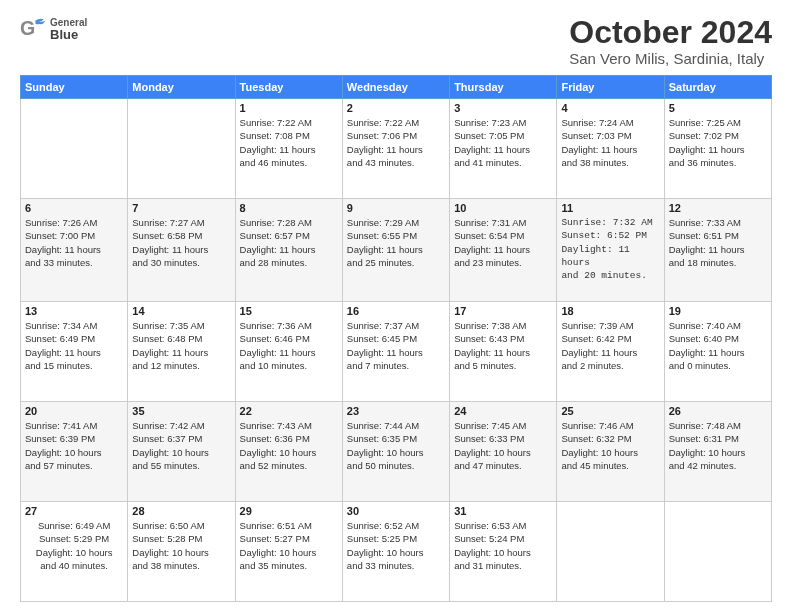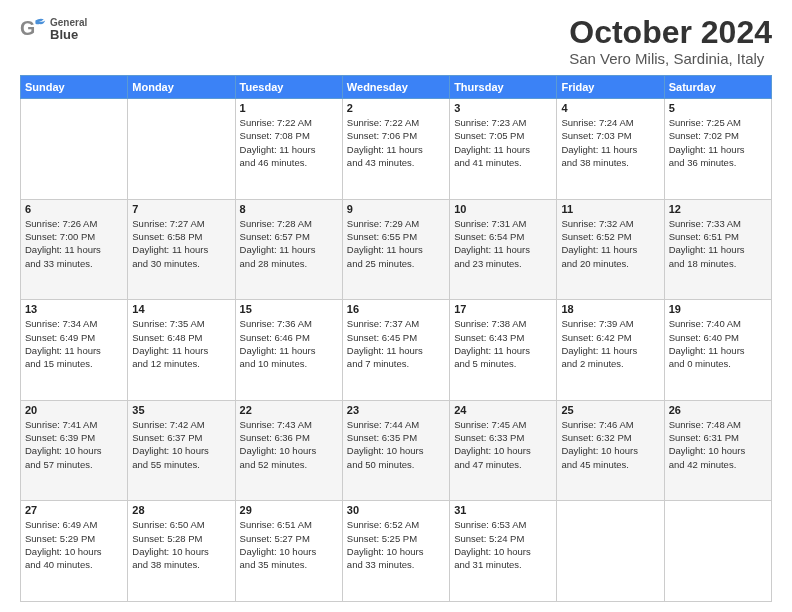--- a/index.html
+++ b/index.html
@@ -214,21 +214,21 @@
           </td>
           <td>
             <div class="day-num">10</div>
             <div class="day-info" style="white-space: pre-line;">Sunrise: 7:31 AM
 Sunset: 6:54 PM
 Daylight: 11 hours
 and 23 minutes.</div>
           </td>
           <td>
             <div class="day-num">11</div>
-            <div class="day-info" style="white-space: pre-line;">Sunrise: 7:32 AM
+            <div class="day-info" style="white-space: pre-line; font-family: Liberation Mono, monospace;">Sunrise: 7:32 AM
 Sunset: 6:52 PM
 Daylight: 11 hours
 and 20 minutes.</div>
           </td>
           <td>
             <div class="day-num">12</div>
             <div class="day-info" style="white-space: pre-line;">Sunrise: 7:33 AM
 Sunset: 6:51 PM
 Daylight: 11 hours
 and 18 minutes.</div>
@@ -332,21 +332,21 @@
             <div class="day-num">26</div>
             <div class="day-info" style="white-space: pre-line;">Sunrise: 7:48 AM
 Sunset: 6:31 PM
 Daylight: 10 hours
 and 42 minutes.</div>
           </td>
         </tr>
         <tr>
           <td>
             <div class="day-num">27</div>
-            <div class="day-info" style="white-space: pre-line;">Sunrise: 6:49 AM
+            <div class="day-info" style="white-space: pre-line; text-align: center;">Sunrise: 6:49 AM
 Sunset: 5:29 PM
 Daylight: 10 hours
 and 40 minutes.</div>
           </td>
           <td>
             <div class="day-num">28</div>
             <div class="day-info" style="white-space: pre-line;">Sunrise: 6:50 AM
 Sunset: 5:28 PM
 Daylight: 10 hours
 and 38 minutes.</div>

